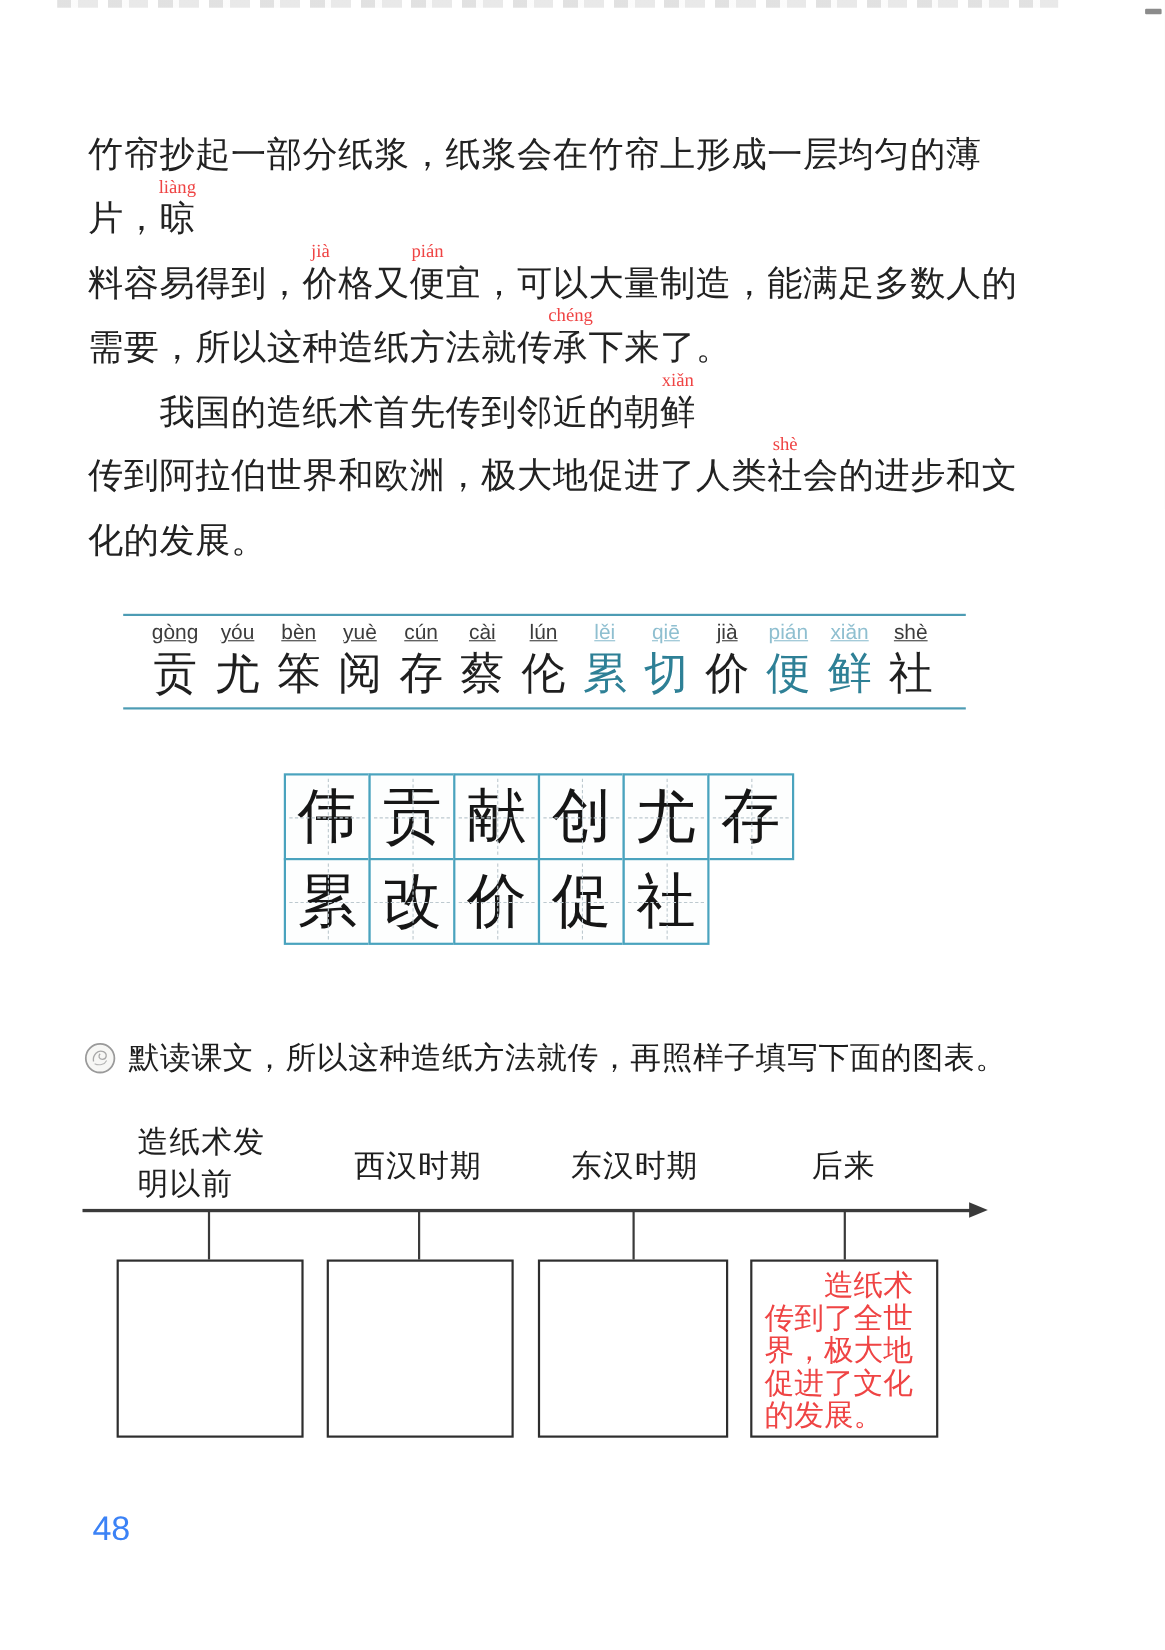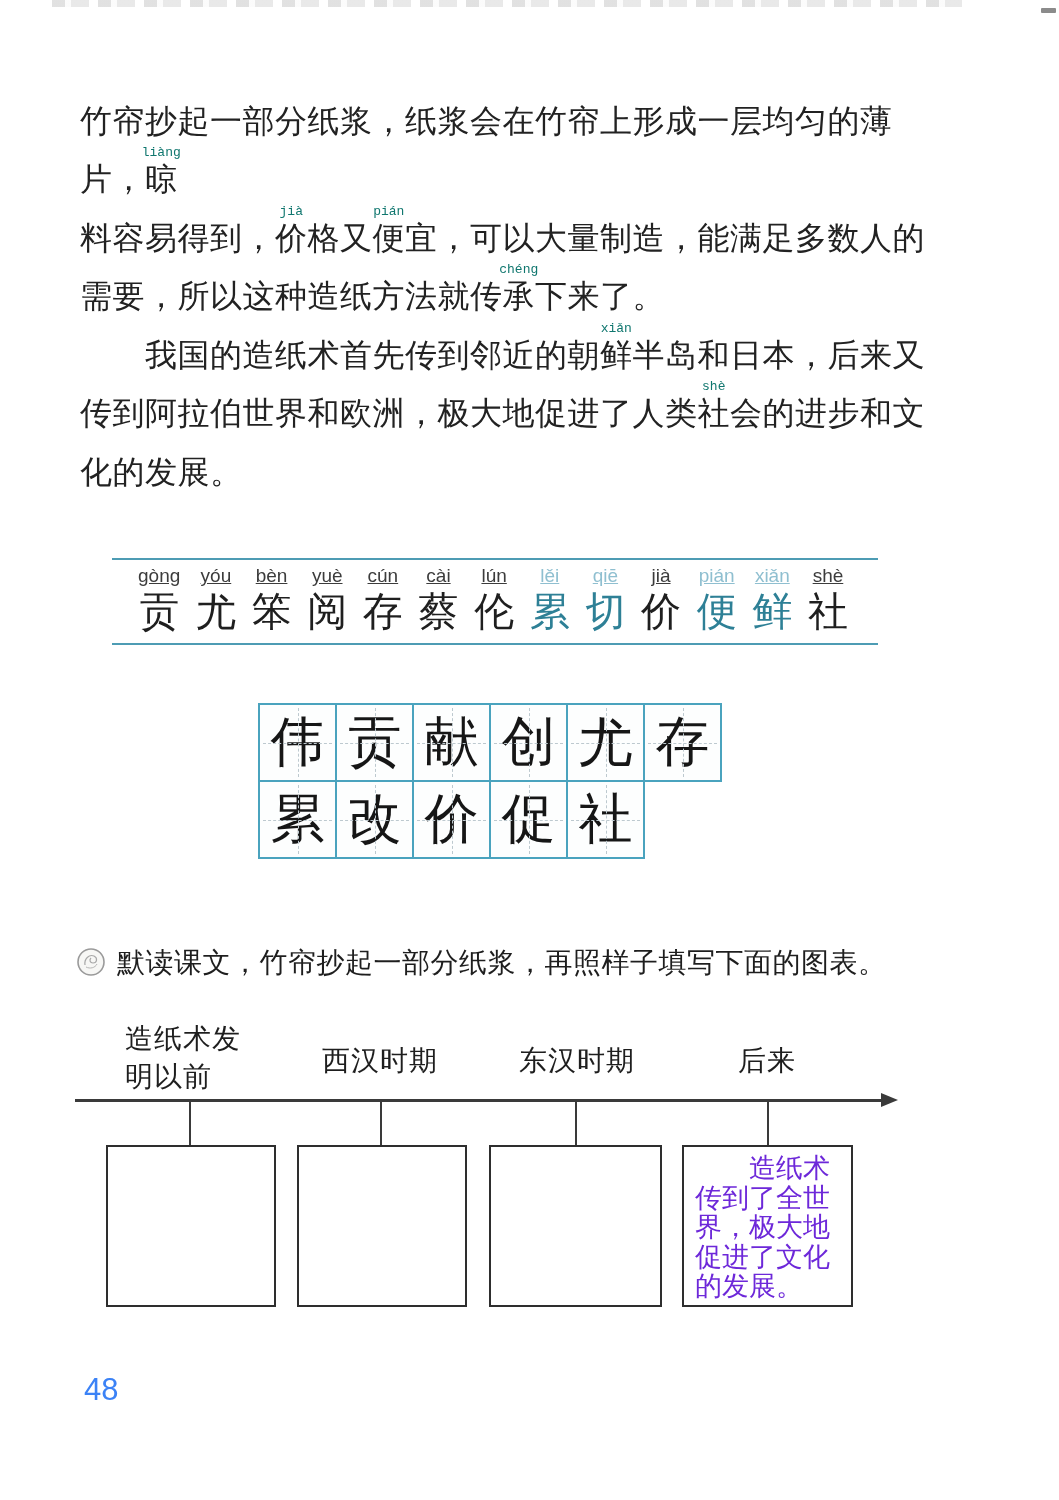--- a/index.html
+++ b/index.html
@@ -7,29 +7,29 @@
         font-family:"Liberation Serif","DejaVu Serif",serif;color:#222;}
 
   
   .top-strip{position:absolute;left:52px;top:0;width:910px;height:7px;opacity:.55;
     background:repeating-linear-gradient(90deg,
       rgba(120,120,120,.40) 0 13px, rgba(210,210,210,.15) 13px 19px,
       rgba(140,140,140,.35) 19px 37px, rgba(255,255,255,0) 37px 46px);}
   .top-right-mark{position:absolute;left:1041px;top:8px;width:15px;height:5px;background:#8b8b8b;border-radius:1px;}
 
   
-  #body-text{position:absolute;left:80px;top:82px;width:850px;}
+  #body-text{position:absolute;left:80px;top:101px;width:850px;}
   .bline{height:58.5px;display:flex;align-items:flex-end;white-space:nowrap;
          font-size:32px;letter-spacing:.5px;line-height:40px;}
   .bline.indent{padding-left:65px;}
   .seg{display:inline-block;}
   .rchar{position:relative;display:inline-block;}
   .rchar .py{position:absolute;left:50%;transform:translateX(-50%);bottom:97%;margin-bottom:1px;
-             font-family:Liberation Mono, monospace;font-size:13px;letter-spacing:0;
-             color:#0f766e;white-space:nowrap;line-height:1;}
+             font-family:Liberation Serif, serif;font-size:17px;letter-spacing:0;
+             color:#ef4444;white-space:nowrap;line-height:1;}
 
   
   .rule{position:absolute;left:112px;width:766px;height:2px;background:#4d9cb4;}
   .rule.top{top:558px;} .rule.bottom{top:643px;}
   #char-list{position:absolute;left:138px;top:566px;width:710px;display:flex;justify-content:space-between;}
   .cl-item{display:flex;flex-direction:column;align-items:center;}
   .cl-py{font-family:"Liberation Sans","DejaVu Sans",sans-serif;font-size:19px;line-height:1;height:23px;color:#3c3c3c;text-decoration:underline;}
   .cl-ch{font-size:40px;line-height:46px;color:#1f1f1f;}
   .cl-item.blue .cl-ch{color:#2e8096;}
   .cl-item.blue .cl-py{color:#8fbfd0;}
@@ -59,21 +59,21 @@
   #tl-axis{position:absolute;left:75px;top:1099px;width:810px;height:3px;background:#3a3a3a;}
   #tl-arrowhead{position:absolute;left:881px;top:1093px;width:0;height:0;
       border-left:17px solid #3a3a3a;border-top:7.5px solid transparent;border-bottom:7.5px solid transparent;}
   .tick{position:absolute;top:1101px;width:2px;height:45px;background:#3a3a3a;}
   #tick-0{left:189px;} #tick-1{left:380px;} #tick-2{left:575px;} #tick-3{left:767px;}
   .tbox{position:absolute;top:1145px;height:162px;box-sizing:border-box;background:#fff;border:2px solid #2e2e2e;}
   #tbox-0{left:106px;width:170px;}
   #tbox-1{left:297px;width:170px;}
   #tbox-2{left:489px;width:173px;}
   #tbox-3{left:682px;width:171px;padding:7px 11px;}
-  .tbox-line{font-size:27px;line-height:29.6px;letter-spacing:0;white-space:nowrap;color:#6d28d9;}
+  .tbox-line{font-size:27px;line-height:29.6px;letter-spacing:0;white-space:nowrap;color:#ef4444;}
   .tbox-line.indent{padding-left:54px;}
 
   
   #page-number{position:absolute;left:84px;top:1372px;font-family:"Liberation Sans","DejaVu Sans",sans-serif;
       font-size:31px;color:#3b82f6;}
 </style>
 </head>
 <body>
 
 <div id="page">
@@ -97,21 +97,20 @@
         <span class="seg">宜，可以大量制造，能满足多数人的</span>
       </div>
       <div class="bline">
         <span class="seg">需要，所以这种造纸方法就传</span>
         <span class="rchar">承<span class="py">chéng</span></span>
         <span class="seg">下来了。</span>
       </div>
       <div class="bline indent">
         <span class="seg">我国的造纸术首先传到邻近的朝</span>
         <span class="rchar">鲜<span class="py">xiǎn</span></span>
-        <span class="seg">半岛和日本，后来又</span>
       </div>
       <div class="bline">
         <span class="seg">传到阿拉伯世界和欧洲，极大地促进了人类</span>
         <span class="rchar">社<span class="py">shè</span></span>
         <span class="seg">会的进步和文</span>
       </div>
       <div class="bline">
         <span class="seg">化的发展。</span>
       </div>
     </div>
@@ -234,21 +233,21 @@
         </div>
       </div>
     </div>
 
   <div id="instruction">
     <svg class="bullet-icon" width="30" height="30" viewBox="0 0 30 30">
       <circle cx="15" cy="15" r="13" fill="#f7f7f5" stroke="#9a9a9a" stroke-width="1.6"></circle>
       <path d="M9 18 C8 12, 13 7, 18 9 C22 11, 21 16, 17 16 C14 16, 13 13, 15 11" fill="none" stroke="#a8a8a8" stroke-width="1.2"></path>
       <path d="M10 20 C14 22, 19 21, 21 17" fill="none" stroke="#b5b5b5" stroke-width="1"></path>
     </svg>
-    <span class="itext">默读课文，竹帘抄起一部分纸浆，再照样子填写下面的图表。</span>
+    <span class="itext">默读课文，所以这种造纸方法就传，再照样子填写下面的图表。</span>
   </div>
 
   <div id="tl-label-0" class="tl-label">
       <div>造纸术发</div>
       <div>明以前</div>
     </div>
   <div id="tl-label-1" class="tl-label">
       <div>西汉时期</div>
     </div>
   <div id="tl-label-2" class="tl-label">

